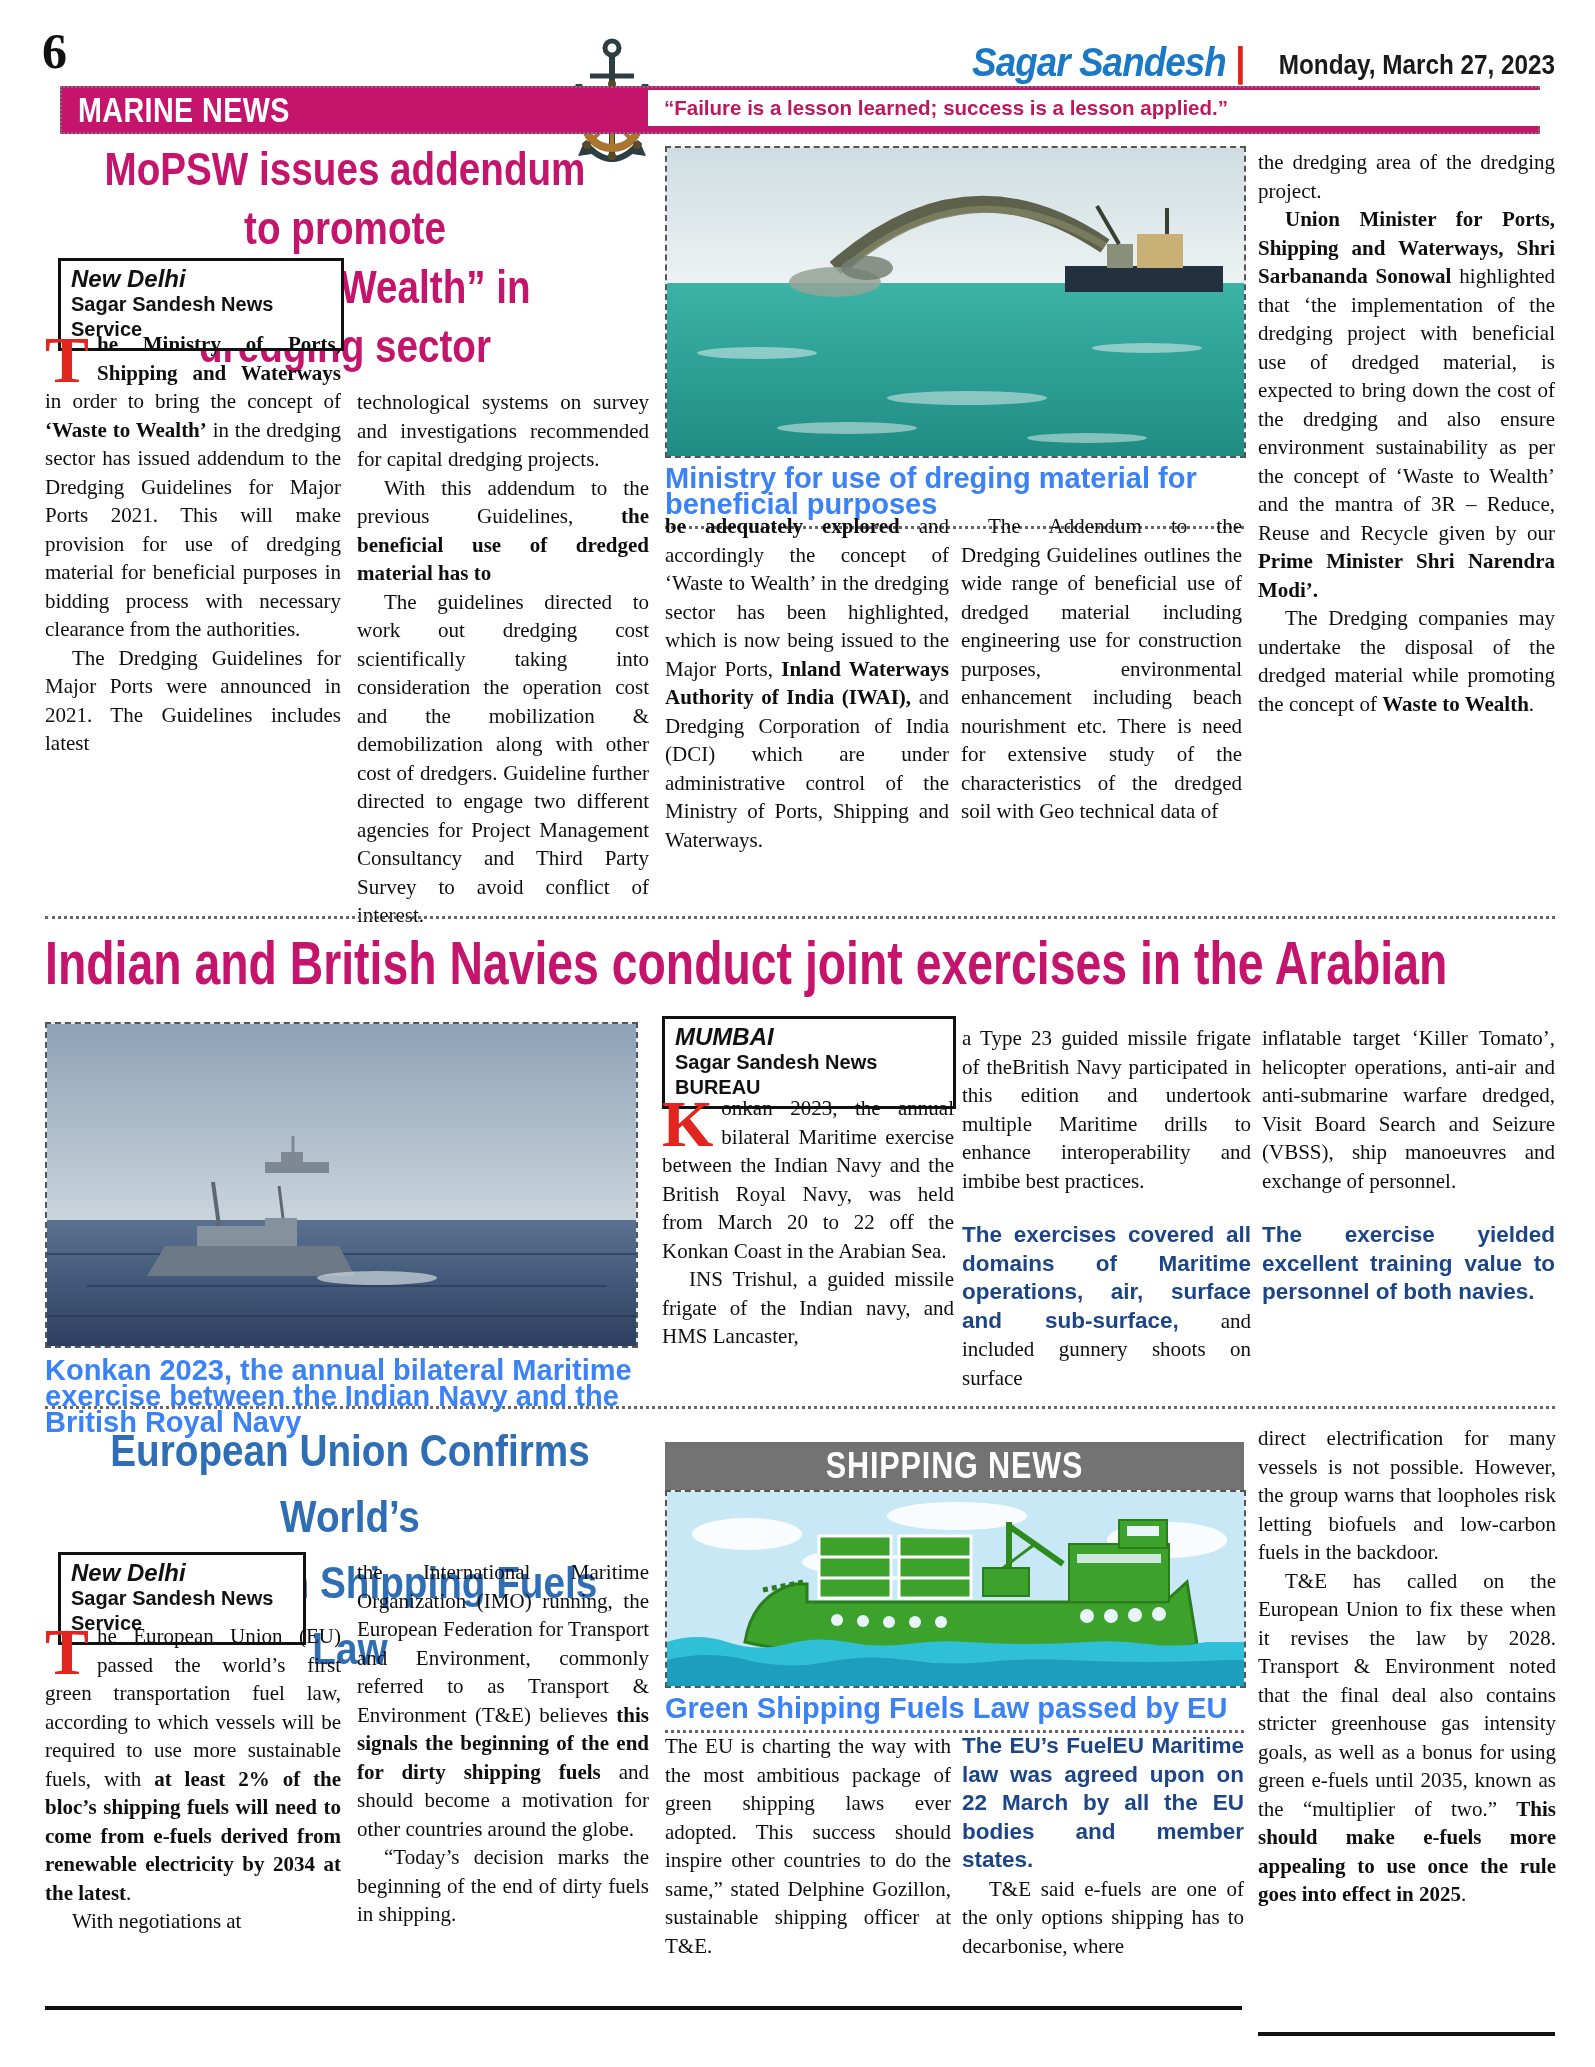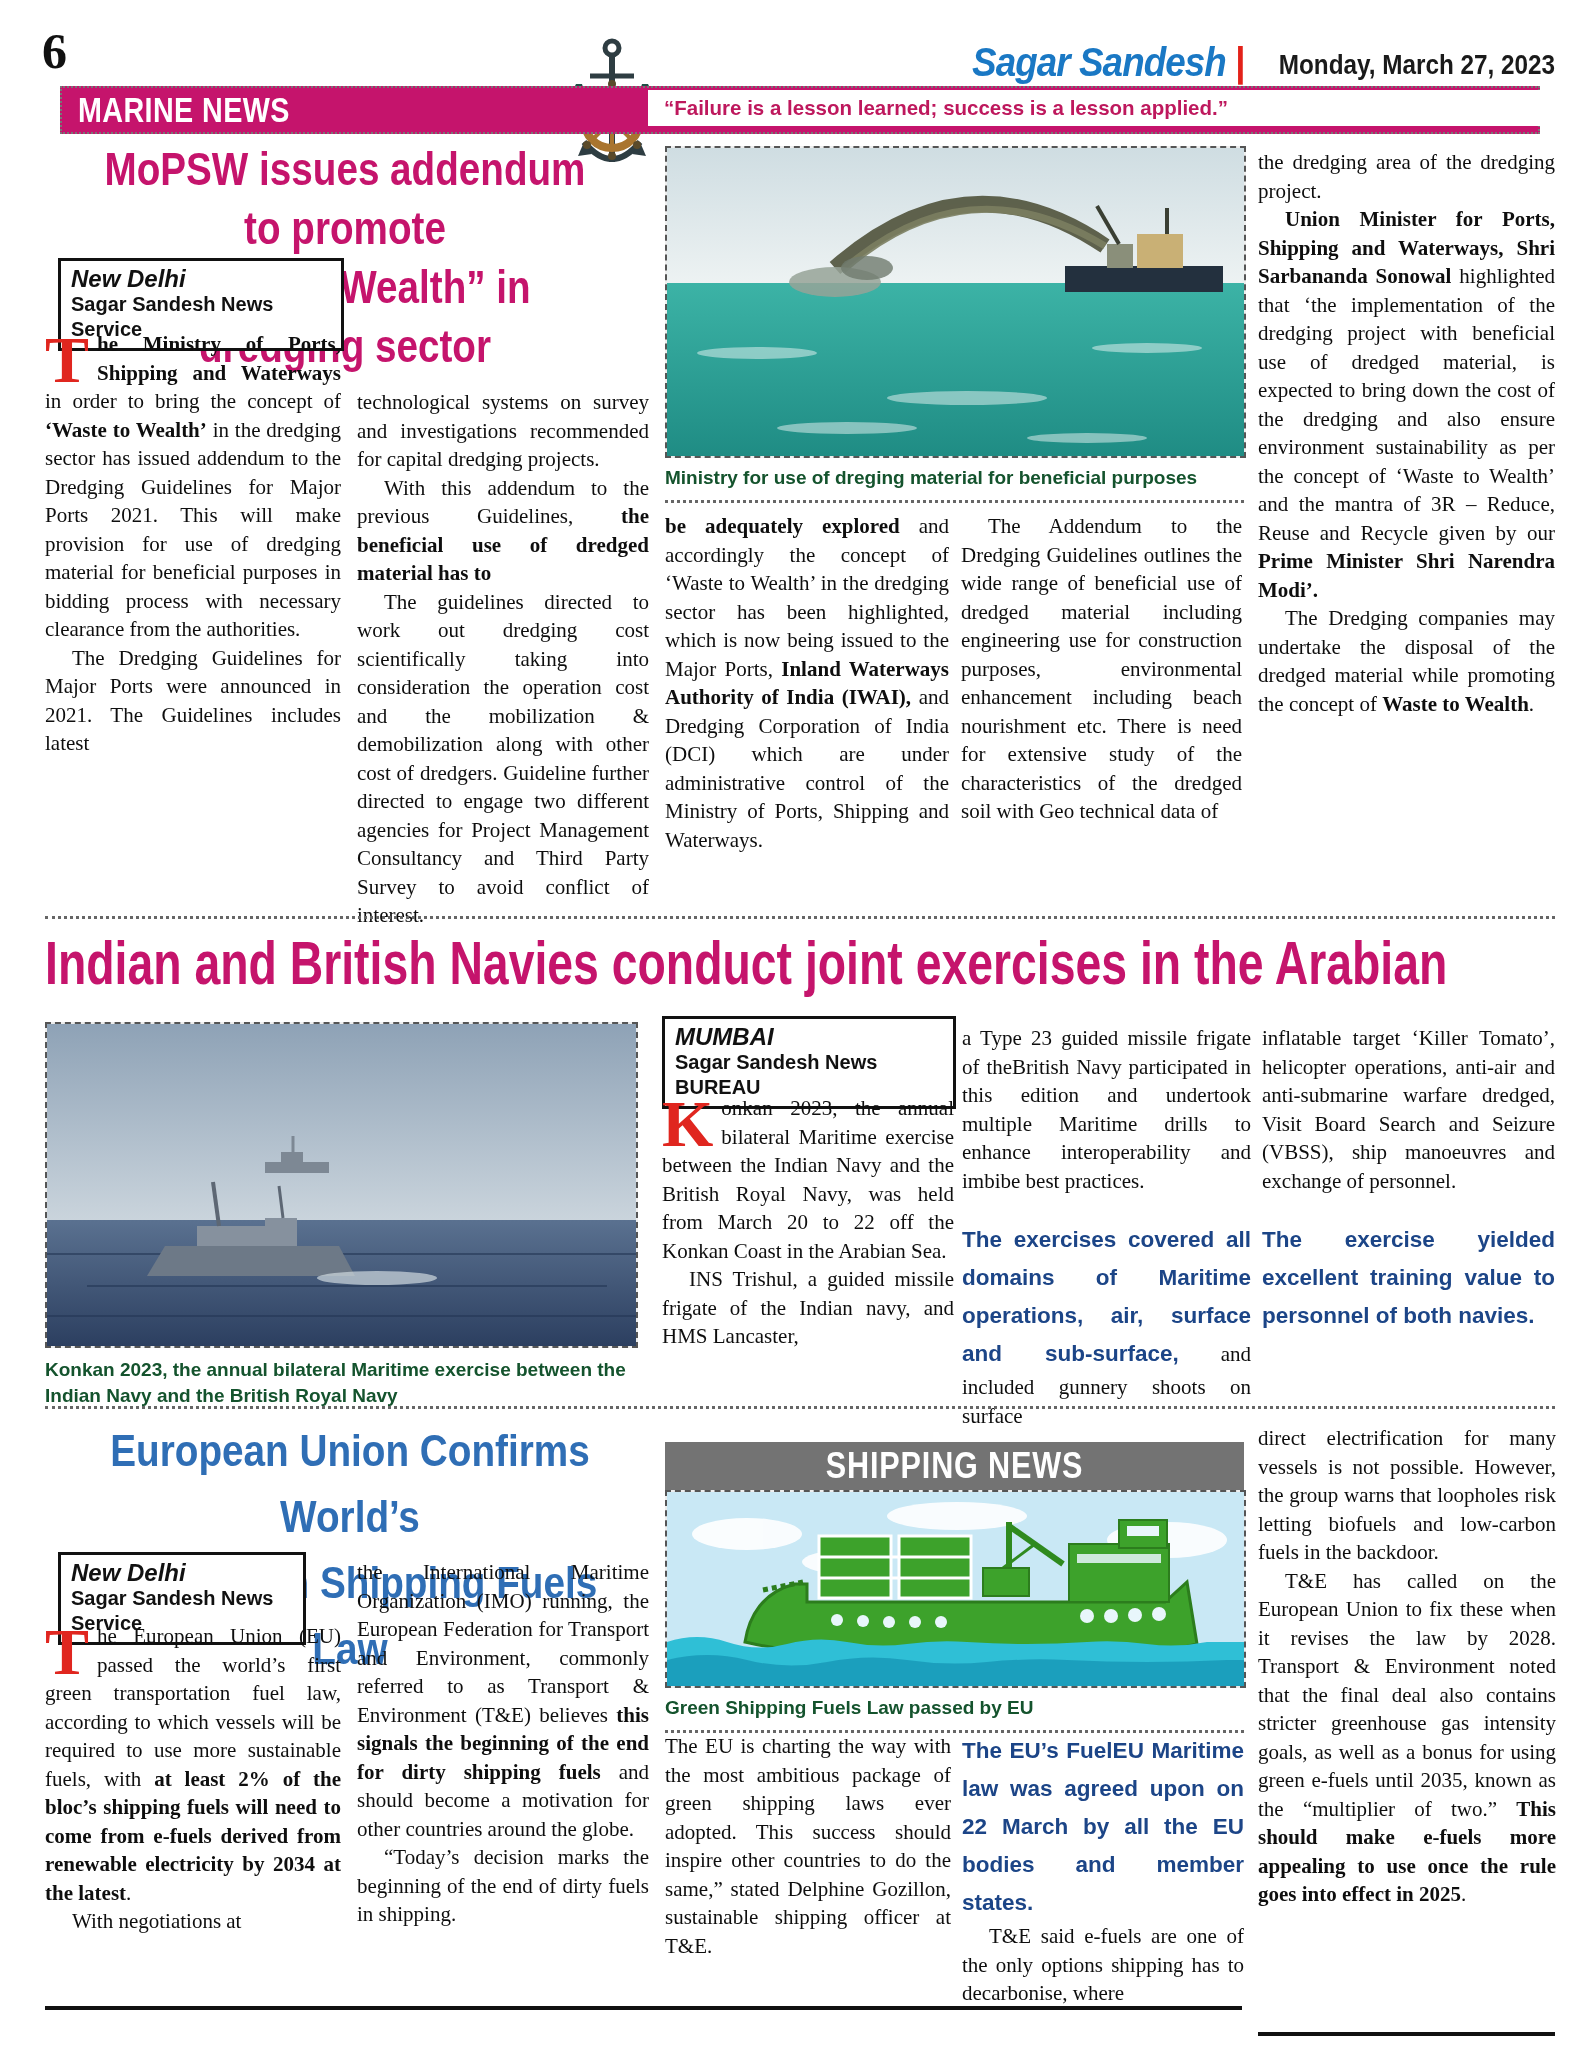--- a/index.html
+++ b/index.html
@@ -37,42 +37,42 @@
   #a1-byline{left:58px;top:258px;width:260px;}
   #a2-byline{left:662px;top:1016px;width:268px;}
   #a3-byline{left:58px;top:1552px;width:222px;}
   
   .col{font-size:21px;line-height:28.5px;text-align:justify;color:#0e0e0e;}
   .para{margin:0;}
   .para.indent{text-indent:27px;}
   .para.spaced{margin-top:26px;}
   .run-b{font-weight:700;}
   .run-bb{font-family:"Liberation Sans",sans-serif;font-weight:700;color:#1c4587;
-          font-size:22.5px;line-height:38px;}
+          font-size:22.5px;line-height:24px;}
   .run-dc{float:left;font:700 66px/52px "Liberation Serif",serif;color:#e0261f;padding:4px 8px 0 0;}
   #a1-col1{left:45px;top:330px;width:296px;}
   #a1-col2{left:357px;top:348px;width:292px;margin-top:40px;}
   #a1-col3{left:665px;top:512px;width:284px;}
   #a1-col4{left:961px;top:512px;width:281px;}
   #a1-col5{left:1258px;top:148px;width:297px;}
   #a2-colA{left:662px;top:1094px;width:292px;}
   #a2-colB{left:962px;top:1024px;width:289px;}
   #a2-colC{left:1262px;top:1024px;width:293px;}
   #a3-col1{left:45px;top:1622px;width:296px;}
   #a3-col2{left:357px;top:1558px;width:292px;}
   #a3-col3{left:665px;top:1732px;width:286px;}
   #a3-col4{left:962px;top:1732px;width:282px;}
   #a3-col5{left:1258px;top:1424px;width:298px;}
   
   .photo{border:2px dashed #555;background:#eee;}
   #a1-img{left:665px;top:146px;width:577px;height:308px;}
   #a2-img{left:45px;top:1022px;width:589px;height:322px;}
   #a3-img{left:665px;top:1490px;width:577px;height:194px;}
-  .caption{font-family:"Liberation Sans",sans-serif;font-weight:700;font-size:19px;line-height:26px;
-           color:#14532d;padding:7px 0 9px 0;border-bottom:3px dotted #666;}
+  .caption{font-family:"Liberation Sans",sans-serif;font-weight:700;font-size:29px;line-height:26px;
+           color:#3b82f6;padding:7px 0 9px 0;border-bottom:3px dotted #666;}
   #a1-caption{left:665px;top:458px;width:579px;}
   #a2-caption{left:45px;top:1350px;width:589px;border-bottom:none;}
   #a3-caption{left:665px;top:1688px;width:579px;}
   #shipping-banner{left:665px;top:1442px;width:579px;height:48px;background:#737373;
                    display:flex;align-items:center;justify-content:center;}
   #shipping-banner span{font:700 36px/48px "Liberation Sans",sans-serif;color:#fff;
                         transform:scaleX(.85);letter-spacing:1px;}
   
   .dotline{border-top:3px dotted #666;height:0;}
   #dotline1{left:45px;top:916px;width:1510px;}

